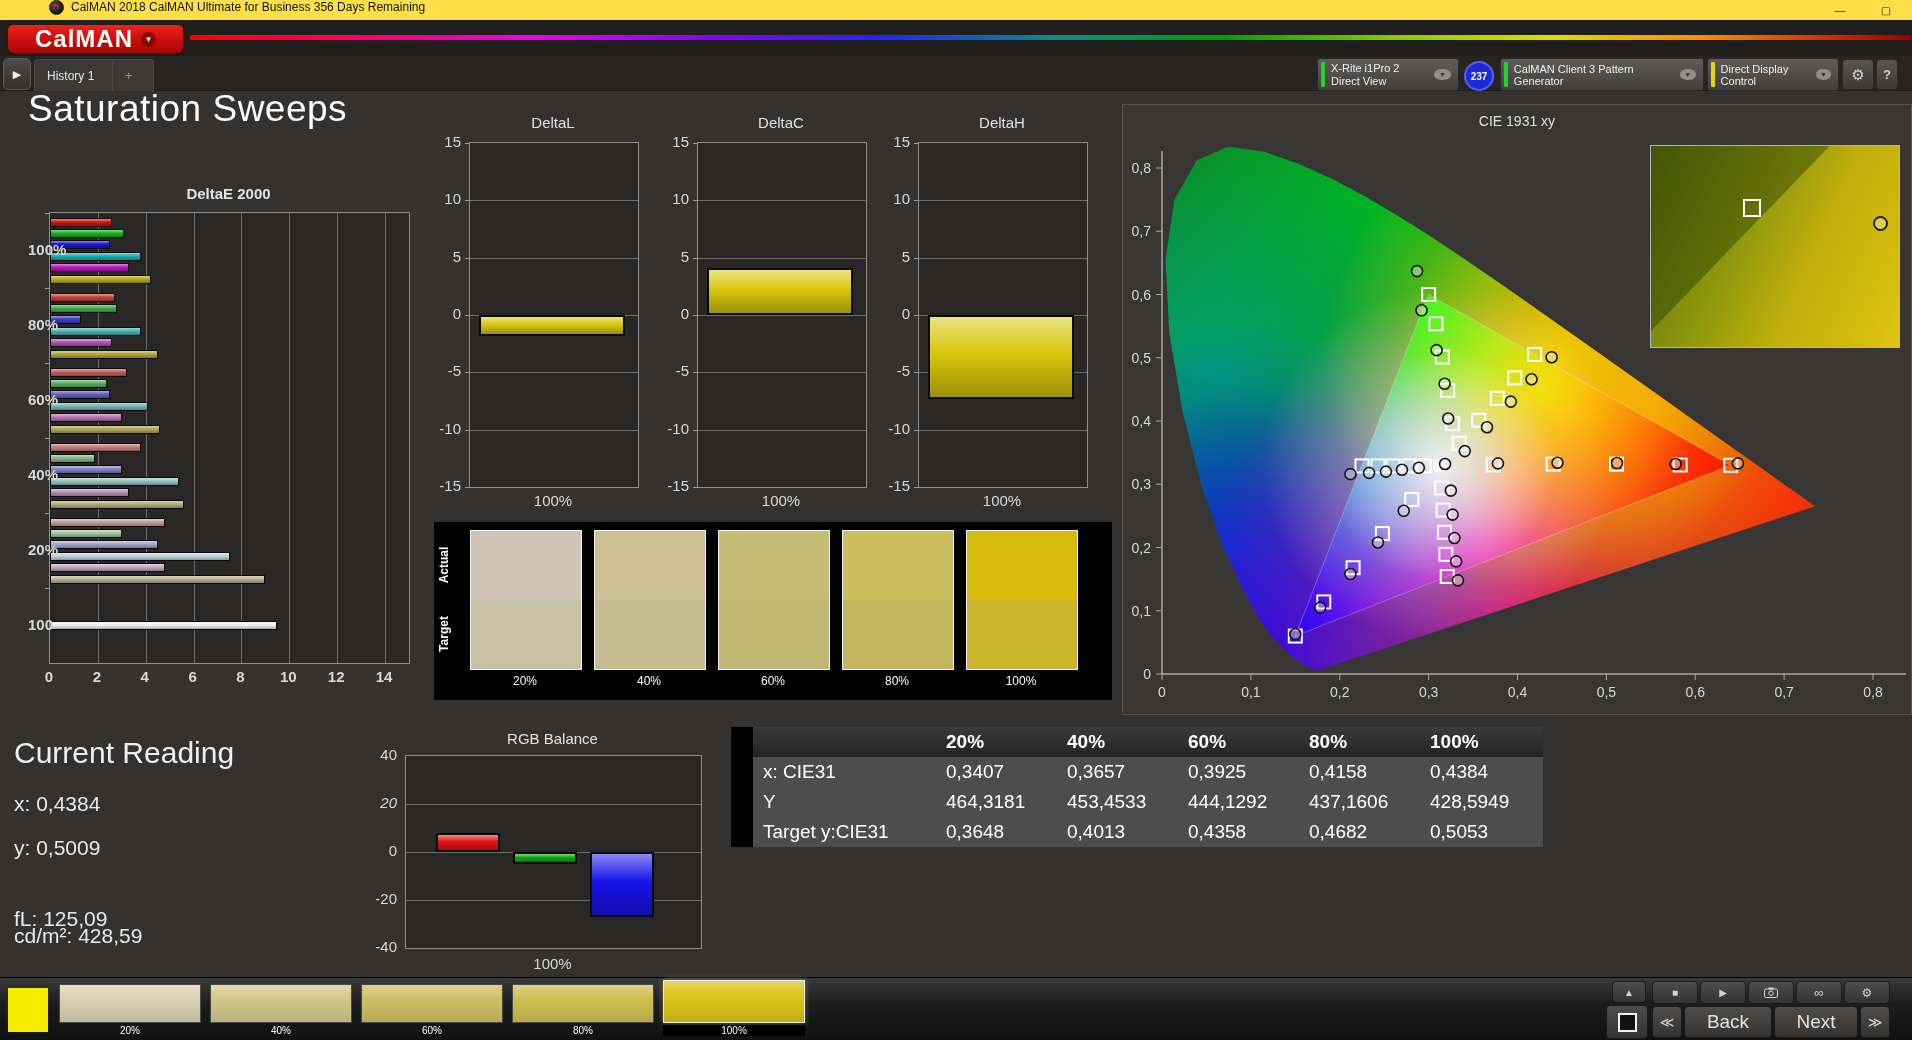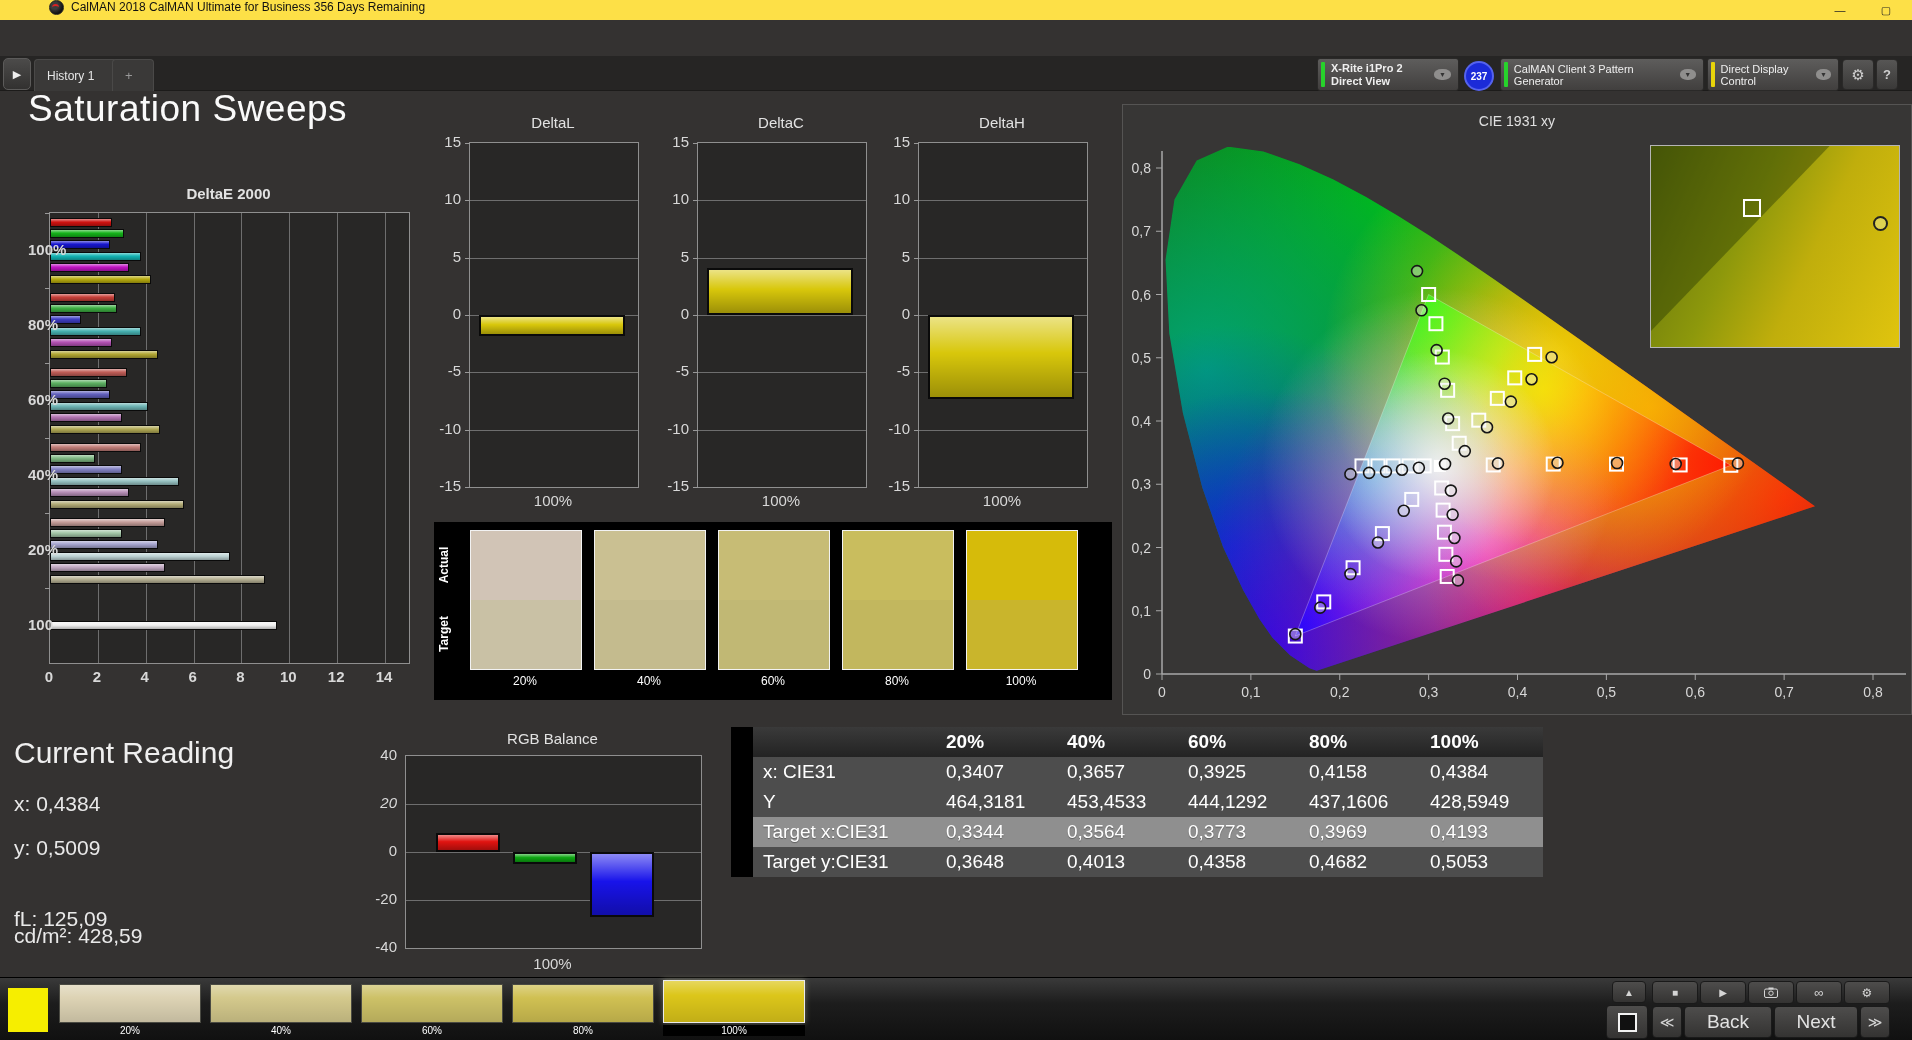--- a/index.html
+++ b/index.html
@@ -33,21 +33,21 @@
   .navbtn{position:absolute;left:3px;top:2px;width:26px;height:30px;background:linear-gradient(180deg,#4c4b4a,#323130);
     border:1px solid #5c5b5a;border-radius:5px;color:#eee;display:flex;align-items:center;justify-content:center;font-size:11px;cursor:pointer;}
   .tab{position:absolute;top:3px;height:31px;background:#3a3938;border:1px solid #4a4948;border-bottom:none;
     border-radius:4px 4px 0 0;color:#e6e6e6;font-size:12px;display:flex;align-items:center;padding:0 12px;cursor:pointer;}
   .tab.add{color:#999;font-size:13px;}
   .ddbtn{position:absolute;top:2px;height:31px;border-radius:3px;background:linear-gradient(180deg,#5e5d5c,#413f3e);
     border:1px solid #2a2928;display:flex;align-items:center;color:#efefef;font-size:11px;cursor:pointer;}
   .ddstripe{width:4px;height:25px;margin:0 6px 0 3px;border-radius:1px;}
   .ddcaret{margin:0 7px 0 auto;width:17px;height:11px;border-radius:45%;background:#8f8e8d;color:#333;font-size:7px;
     display:flex;align-items:center;justify-content:center;}
-  .ddtext2{line-height:13px;font-weight:bold;}
+  .ddtext2{line-height:13px;}
   .badge{position:absolute;top:5px;width:26px;height:26px;border-radius:50%;background:#1b2bd8;border:2px solid #5563ec;
     color:#fff;font-size:10px;font-weight:bold;display:flex;align-items:center;justify-content:center;}
   .sqbtn{position:absolute;top:3px;width:30px;height:29px;border-radius:4px;background:linear-gradient(180deg,#575655,#3a3938);
     border:1px solid #2a2928;color:#cfcfcf;font-size:15px;display:flex;align-items:center;justify-content:center;cursor:pointer;}
 
   
   .page-title{position:absolute;left:28px;top:88px;font-size:37px;color:#fafafa;letter-spacing:.5px;}
 
   .chart-title{position:absolute;font-size:15px;color:#e2e2e2;text-align:center;}
   .plotbox{position:absolute;background:#282726;border:1px solid #8f8f8f;}
@@ -115,20 +115,27 @@
   <div class="titlebar">
     <div class="app-icon"></div>
     <div class="wtitle">CalMAN 2018 CalMAN Ultimate for Business 356 Days Remaining</div>
     <div class="wbtns">
       <div class="wbtn">—</div>
       <div class="wbtn">▢</div>
       <div class="wbtn">✕</div>
     </div>
   </div>
 
+  <div class="logobar">
+    <div class="logo">
+      <span class="logotext">CalMAN</span>
+      <span class="logocaret">▼</span>
+    </div>
+    <div class="rainbow"></div>
+  </div>
 
   <div class="tabbar">
     <div class="navbtn">
         <span>▶</span>
       </div>
     <div class="tab" style="left:34px;width:72px;">
       <span>History 1</span>
     </div>
     <div class="tab add" style="left:112px;width:16px;">
       <span>+</span>
@@ -602,29 +609,20 @@
       </div>
       <div class="trow dark">
         <div class="tgut"></div>
         <div class="tlabel">Y</div>
         <div class="tcell">464,3181</div>
         <div class="tcell">453,4533</div>
         <div class="tcell">444,1292</div>
         <div class="tcell">437,1606</div>
         <div class="tcell">428,5949</div>
       </div>
-      <div class="trow lite">
-        <div class="tgut"></div>
-        <div class="tlabel">Target x:CIE31</div>
-        <div class="tcell">0,3344</div>
-        <div class="tcell">0,3564</div>
-        <div class="tcell">0,3773</div>
-        <div class="tcell">0,3969</div>
-        <div class="tcell">0,4193</div>
-      </div>
       <div class="trow dark">
         <div class="tgut"></div>
         <div class="tlabel">Target y:CIE31</div>
         <div class="tcell">0,3648</div>
         <div class="tcell">0,4013</div>
         <div class="tcell">0,4358</div>
         <div class="tcell">0,4682</div>
         <div class="tcell">0,5053</div>
       </div>
     </div>

